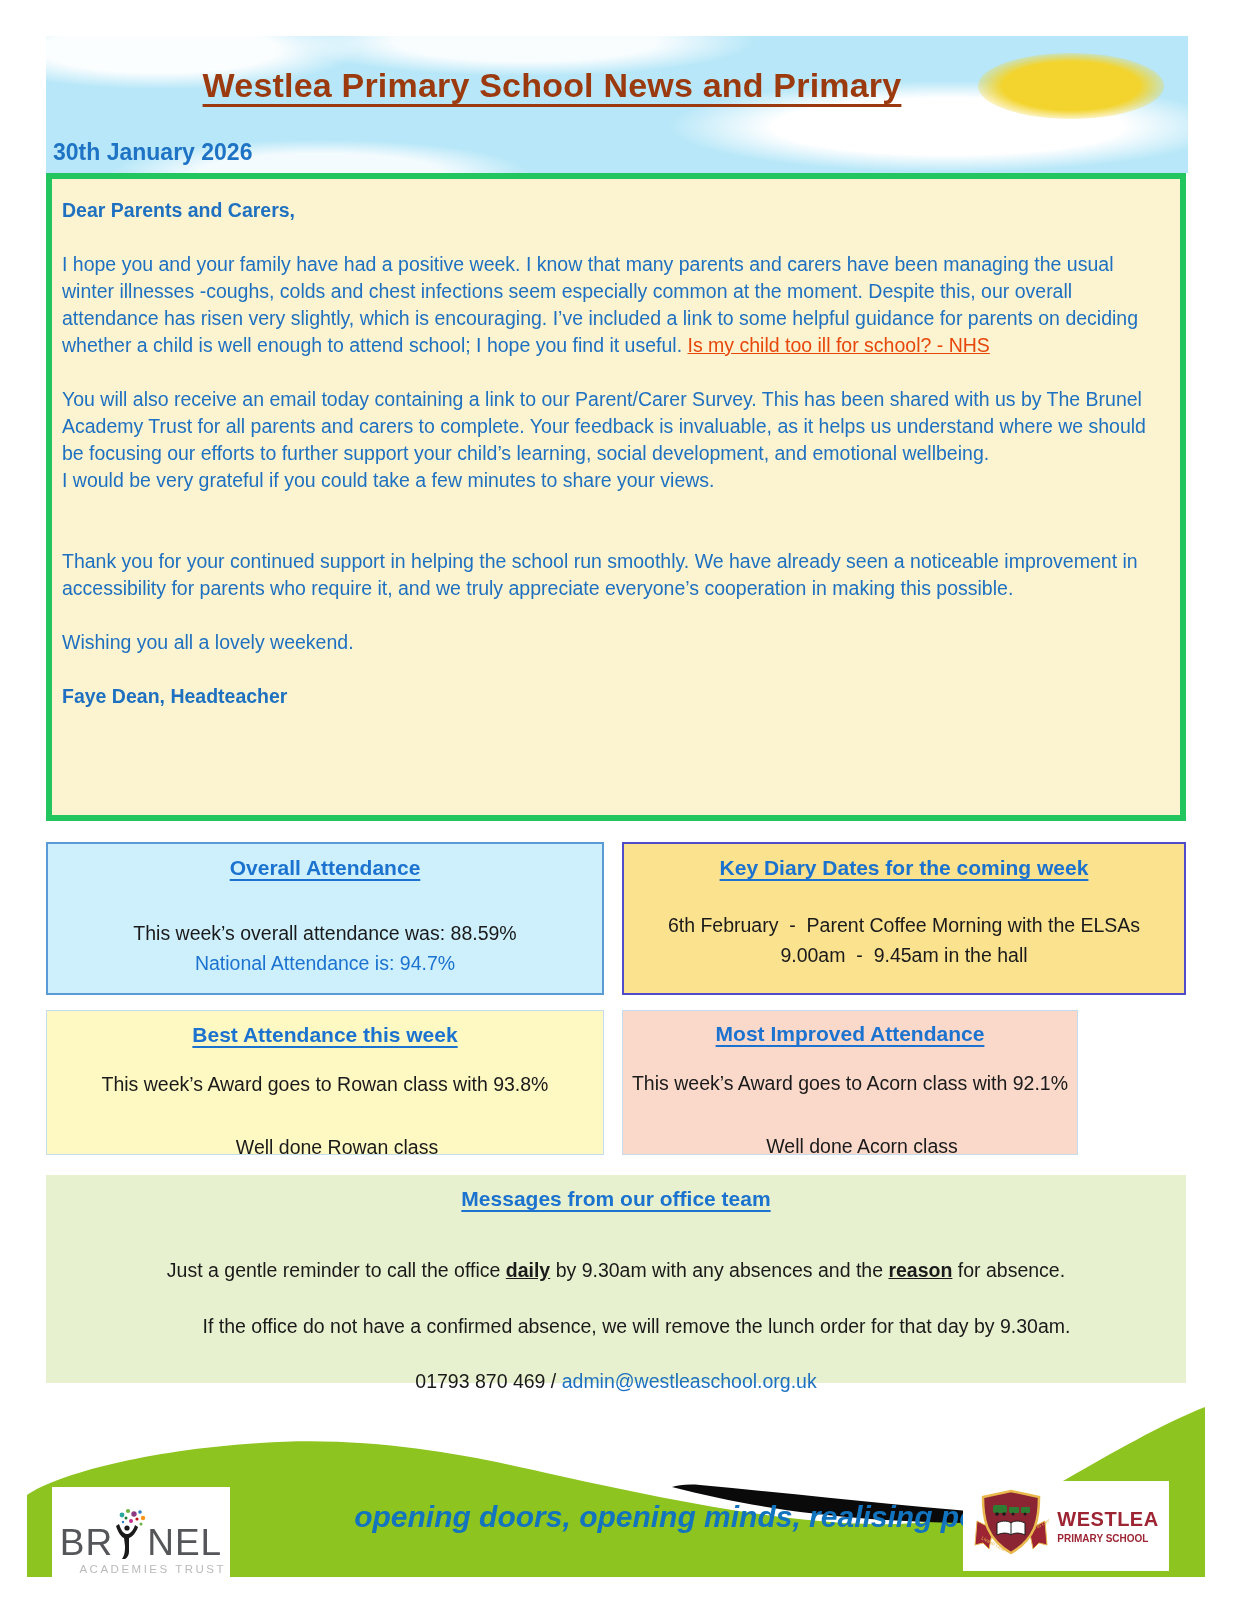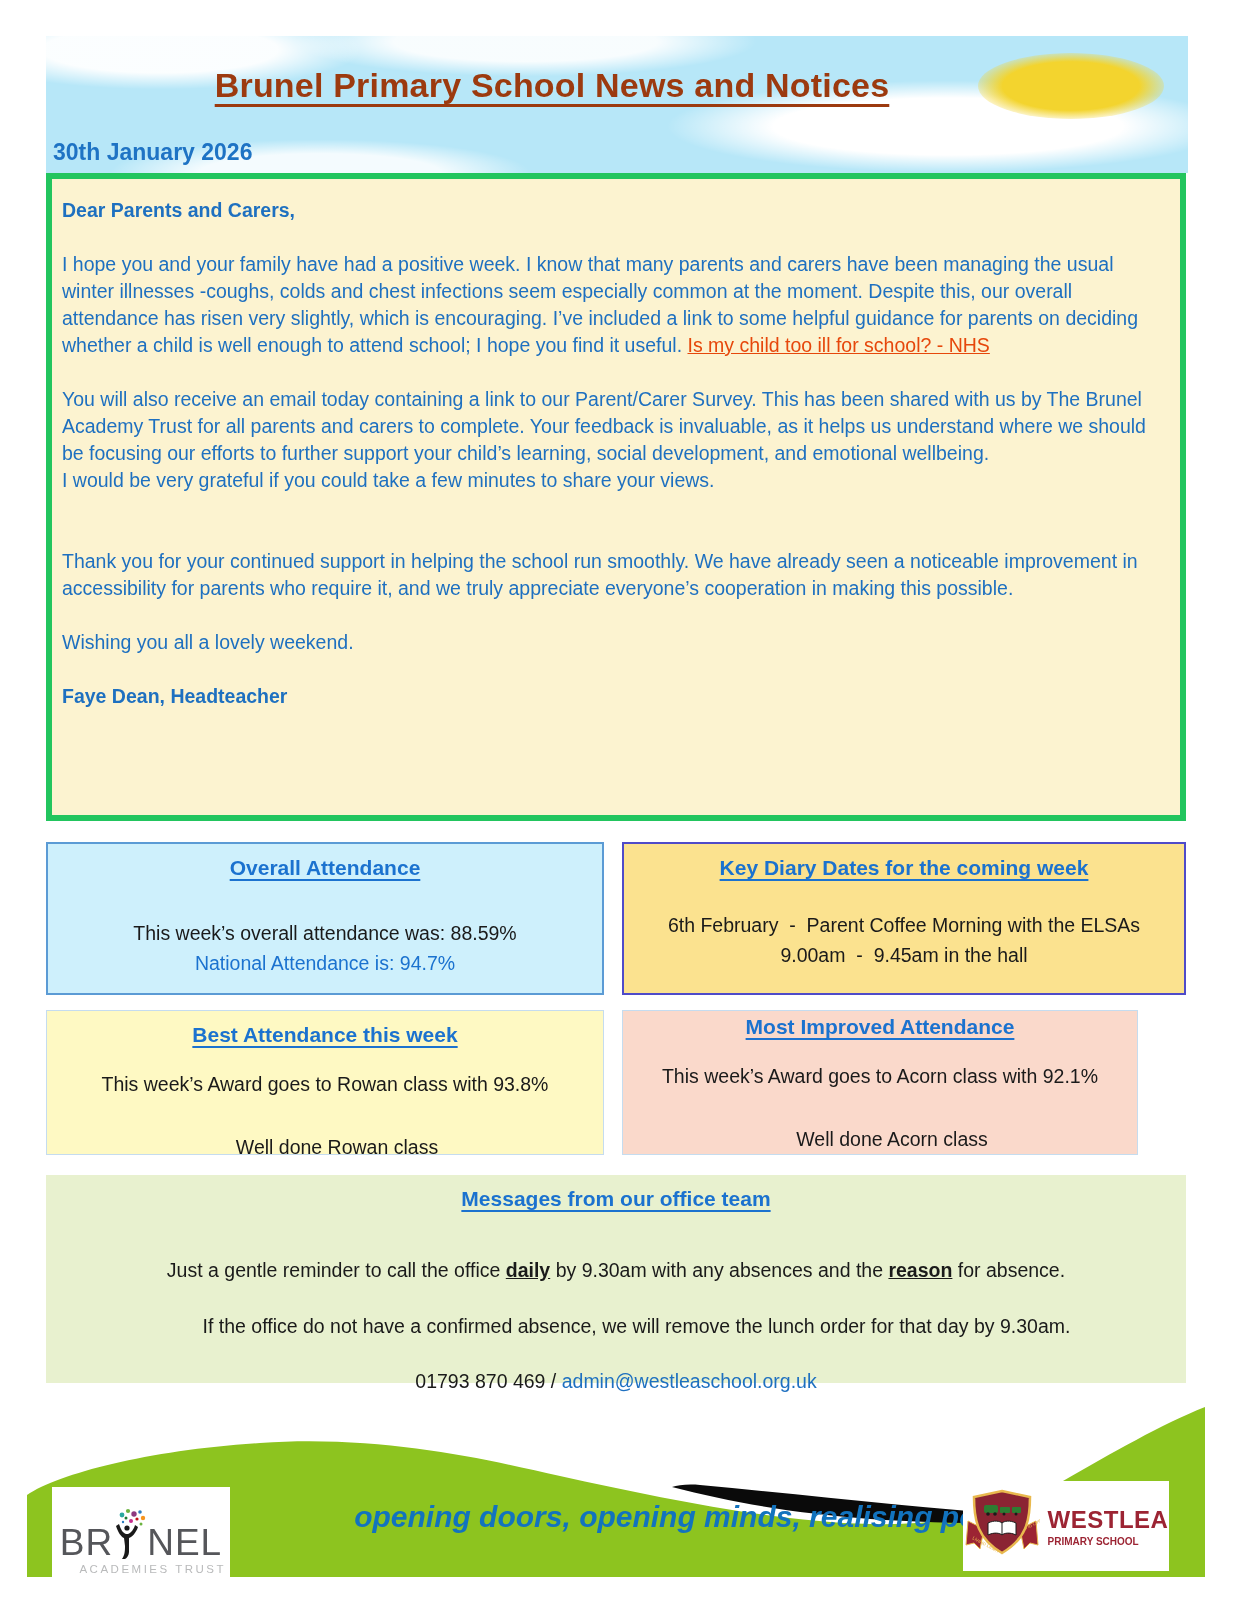--- a/index.html
+++ b/index.html
@@ -32,21 +32,21 @@
   .nhs-link{color:#e6470b;text-decoration:underline;cursor:pointer;}
   .email-link{color:#1e70c0;text-decoration:none;cursor:pointer;}
 
   
   .info-box{position:absolute;box-sizing:border-box;text-align:center;color:#1a1a1a;font-size:19.5px;}
   .info-box .box-title{color:#1b72cf;font-weight:bold;font-size:21px;text-decoration:underline;
         text-underline-offset:4px;}
   .box-overall{left:46px;top:842px;width:558px;height:153px;background:#cef0fc;border:2px solid #5b9bd5;padding-top:12px;}
   .box-diary  {left:622px;top:842px;width:564px;height:153px;background:#fbe28f;border:2px solid #4f4bc9;padding-top:12px;}
   .box-best   {left:46px;top:1010px;width:558px;height:145px;background:#fef9c3;border:1px solid #c5dcef;padding-top:12px;}
-  .box-improved{left:622px;top:1010px;width:516px;height:145px;background:#fad9cb;border:1px solid #c5dcef;padding-top:4px;}
+  .box-improved{left:622px;top:1010px;width:456px;height:145px;background:#fad9cb;border:1px solid #c5dcef;padding-top:11px;}
   .box-overall .line1{margin-top:42px;}
   .box-overall .line2{margin-top:7px;color:#1b72cf;}
   .box-diary .line1{margin-top:34px;white-space:pre-wrap;}
   .box-diary .line2{margin-top:7px;white-space:pre-wrap;}
   .box-best .line1,.box-improved .line1{margin-top:26px;}
   .box-best .line2,.box-improved .line2{margin-top:40px;margin-left:24px;}
 
   
   .box-office{left:46px;top:1175px;width:1140px;height:208px;background:#e8f1cf;padding-top:12px;}
   .box-office .line-reminder{margin-top:48px;}
@@ -58,31 +58,31 @@
   .footer-wave{position:absolute;left:0;top:1395px;width:1236px;height:200px;}
   .brunel-box{position:absolute;left:52px;top:1487px;width:178px;height:94px;background:#ffffff;
       display:flex;flex-direction:column;align-items:center;justify-content:flex-end;padding-bottom:6px;box-sizing:border-box;}
   .brunel-row{display:flex;align-items:flex-end;color:#55565a;font-size:37px;line-height:34px;letter-spacing:1px;}
   .brunel-sub{color:#b9babb;font-size:11.5px;letter-spacing:2.5px;margin-top:3px;align-self:flex-end;margin-right:4px;}
   .footer-tagline{position:absolute;left:250px;top:1500px;width:920px;text-align:center;
       color:#1273be;font-size:30px;font-weight:bold;font-style:italic;}
   .westlea-box{position:absolute;left:963px;top:1481px;width:206px;height:90px;background:#ffffff;
       display:flex;align-items:center;justify-content:center;gap:8px;box-sizing:border-box;}
   .westlea-text{display:flex;flex-direction:column;}
-  .westlea-name{color:#9c2433;font-weight:bold;font-size:24px;letter-spacing:.5px;}
+  .westlea-name{color:#9c2433;font-weight:bold;font-size:20px;letter-spacing:.5px;}
   .westlea-sub{color:#9c2433;font-weight:bold;font-size:10px;margin-top:2px;}
 </style>
 </head>
 <body>
 
 <div class="page">
 
   <div class="sky">
     <div class="sun"></div>
-    <div class="page-title">Brunel Primary School News and Notices</div>
+    <div class="page-title">Westlea Primary School News and Primary</div>
     <div class="date-label">30th January 2026</div>
   </div>
 
   <div class="letter">
     <p class="salutation">Dear Parents and Carers,</p>
     <p><span>I hope you and your family have had a positive week. I know that many parents and carers have been managing the usual winter illnesses -coughs, colds and chest infections seem especially common at the moment. Despite this, our overall attendance has risen very slightly, which is encouraging. I’ve included a link to some helpful guidance for parents on deciding whether a child is well enough to attend school; I hope you find it useful. </span><a class="nhs-link">Is my child too ill for school? - NHS</a></p>
     <p><span>You will also receive an email today containing a link to our Parent/Carer Survey. This has been shared with us by The Brunel Academy Trust for all parents and carers to complete. Your feedback is invaluable, as it helps us understand where we should be focusing our efforts to further support your child’s learning, social development, and emotional wellbeing.</span><br>
       <span>I would be very grateful if you could take a few minutes to share your views.</span></p>
     <p><br>
       <span>Thank you for your continued support in helping the school run smoothly. We have already seen a noticeable improvement in accessibility for parents who require it, and we truly appreciate everyone’s cooperation in making this possible.</span></p>

